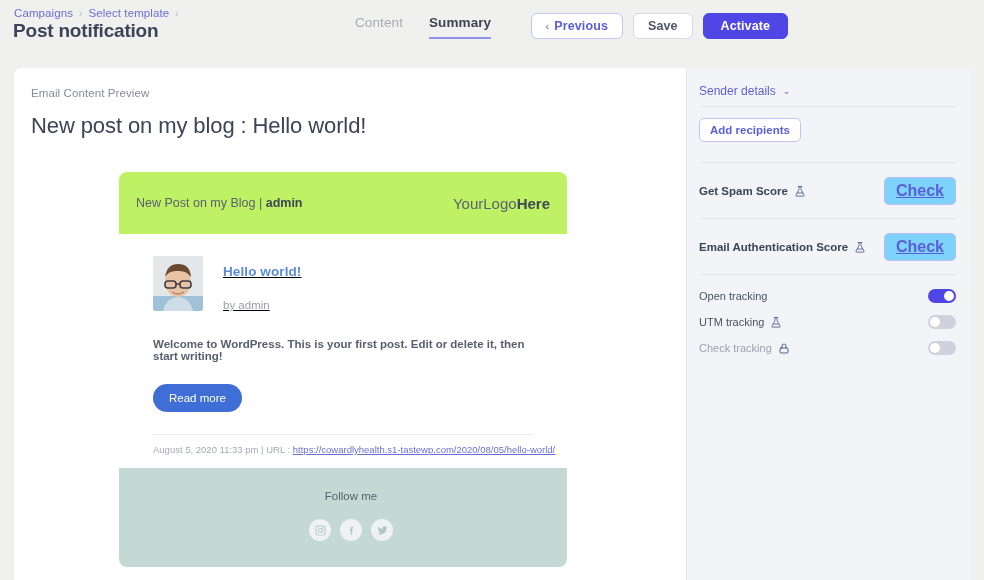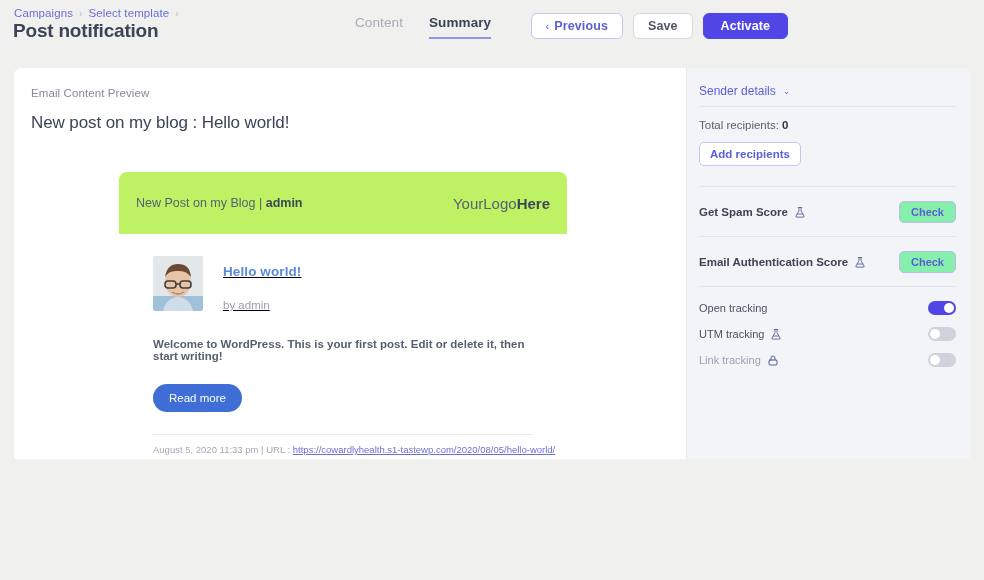--- a/index.html
+++ b/index.html
@@ -56,35 +56,35 @@
   .btn-outline.gray { border-color: #d7d8e3; color: #4f5468; }
   .btn-primary {
     background: #4f46e5; border: 1px solid #4f46e5; color: #ffffff;
     padding: 0 17px;
   }
   .chev-left { font-size: 11px; margin-right: 5px; font-weight: normal; }
 
   
   .card {
     position: absolute; left: 14px; top: 68px;
-    width: 956px; height: 391px;
+    width: 956px; height: 512px;
     background: #ffffff; border-radius: 8px 8px 0 0;
     overflow: hidden; display: flex;
   }
   .left-pane {
     width: 673px; height: 512px; background: #ffffff;
     border-right: 1px solid #e7e8ef; position: relative;
   }
   .preview-label {
     position: absolute; left: 17px; top: 19px;
     font-size: 11.5px; color: #868a9c; letter-spacing: .1px;
   }
   .preview-subject {
     position: absolute; left: 17px; top: 45px;
-    font-size: 17px; color: #3d4457; letter-spacing: -.1px;
+    font-size: 22px; color: #3d4457; letter-spacing: -.1px;
   }
 
   
   .email {
     position: absolute; left: 105px; top: 104px;
     width: 448px; border-radius: 8px; overflow: hidden;
     font-family: "Liberation Sans", sans-serif;
   }
   .email-head {
     background: #bef264; height: 62px;
@@ -158,24 +158,25 @@
   }
   .score-row {
     display: flex; align-items: center; justify-content: space-between;
     padding: 14px 0 13px 0;
   }
   .score-label {
     font-size: 11.5px; font-weight: bold; color: #3d4457;
     display: flex; align-items: center; gap: 6px;
   }
   .btn-check {
-    background: #86efac; border: 1px solid #b9bcec; color: #5b5fd6;
-    font-size: 11px; font-weight: bold; padding: 4px 11px;
+    background: #7dd3fc; border: 1px solid #b9bcec; color: #5b5fd6;
+    font-size: 16px; font-weight: bold; padding: 4px 11px;
     border-radius: 5px; cursor: pointer;
     font-family: "Liberation Sans", sans-serif;
+    text-decoration: underline;
   }
   .track-row {
     display: flex; align-items: center; justify-content: space-between;
     padding: 6px 0;
   }
   .track-label {
     font-size: 11px; color: #4b5264; display: flex; align-items: flex-start; gap: 6px;
   }
   .track-label.dim { color: #9ba1b1; }
   .toggle {
@@ -299,23 +300,20 @@
 
   <div class="right-pane">
 
     <div class="sender-details">
       <span>Sender details</span>
       <span class="chev-down">⌄</span>
     </div>
 
     <div class="rp-rule"></div>
 
-    <div class="recipients">
-      <span>Total recipients: </span><b>0</b>
-    </div>
 
     <button class="add-recipients">Add recipients</button>
 
     <div class="rp-rule mt12" style="margin-top:20px"></div>
 
     <div class="score-row">
       <div class="score-label">
         <span>Get Spam Score</span>
         <span class="ico">
           <svg width="12" height="13" viewBox="0 0 24 24" fill="none" stroke="#4f5a8a" stroke-width="1.7" stroke-linecap="round" stroke-linejoin="round" aria-hidden="true">
@@ -368,21 +366,21 @@
           </svg>
         </span>
       </div>
       <div class="toggle off">
           <span class="knob"></span>
         </div>
     </div>
 
     <div class="track-row">
       <div class="track-label dim">
-        <span>Link tracking</span>
+        <span>Check tracking</span>
         <span class="ico">
           <svg width="12" height="13" viewBox="0 0 24 24" fill="none" stroke="#4f5a8a" stroke-width="1.9" stroke-linecap="round" stroke-linejoin="round" aria-hidden="true">
             <rect x="4" y="11" width="16" height="10" rx="2"></rect>
             <path d="M8 11V7a4 4 0 0 1 8 0v4"></path>
           </svg>
         </span>
       </div>
       <div class="toggle off">
           <span class="knob"></span>
         </div>

